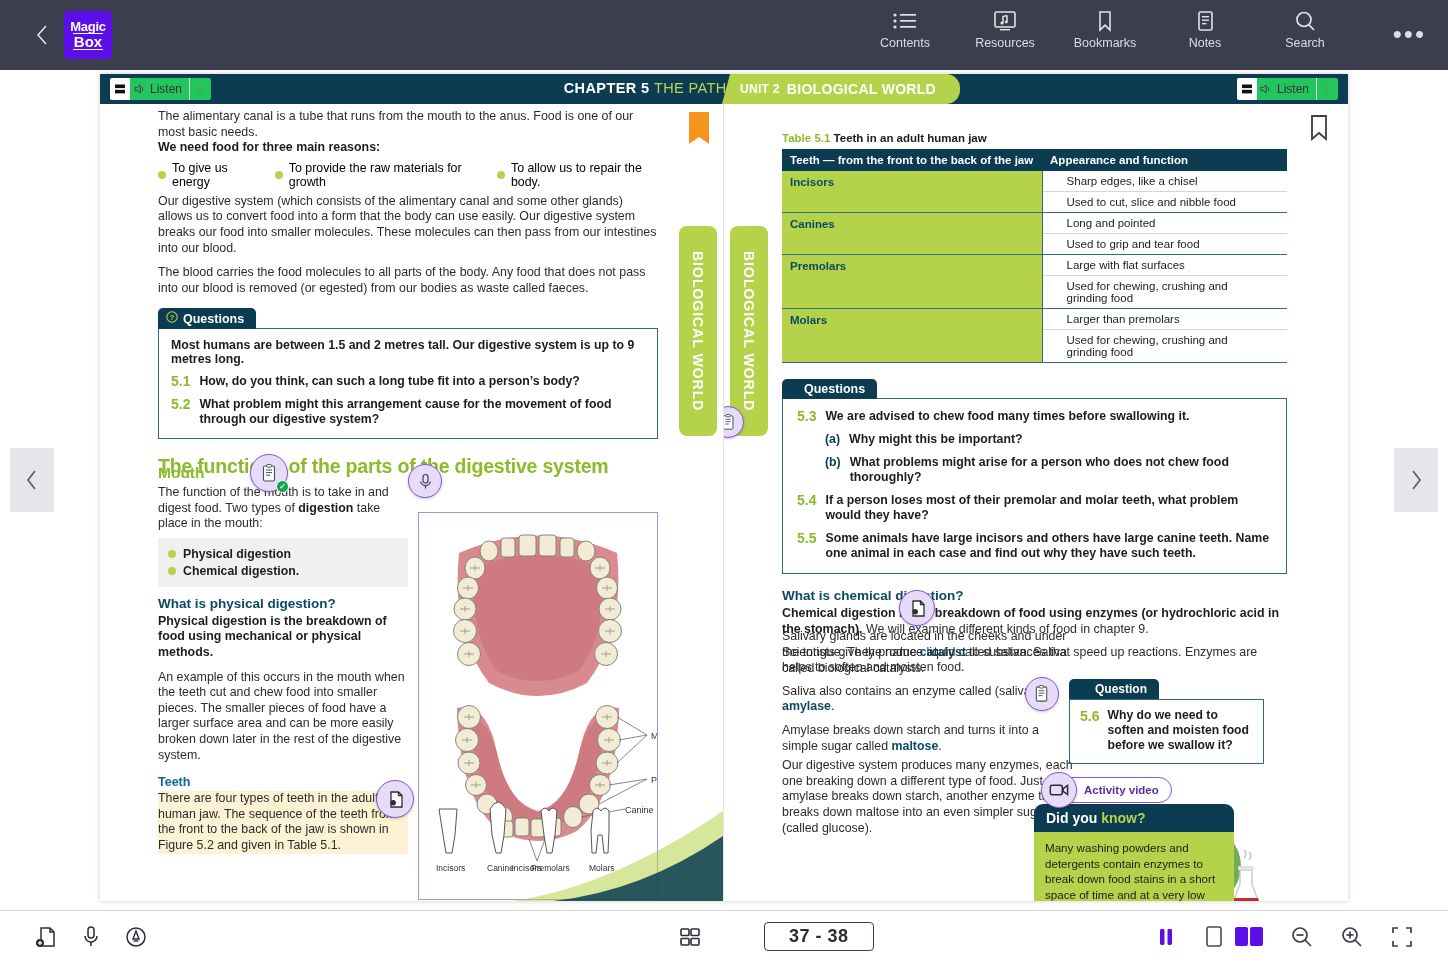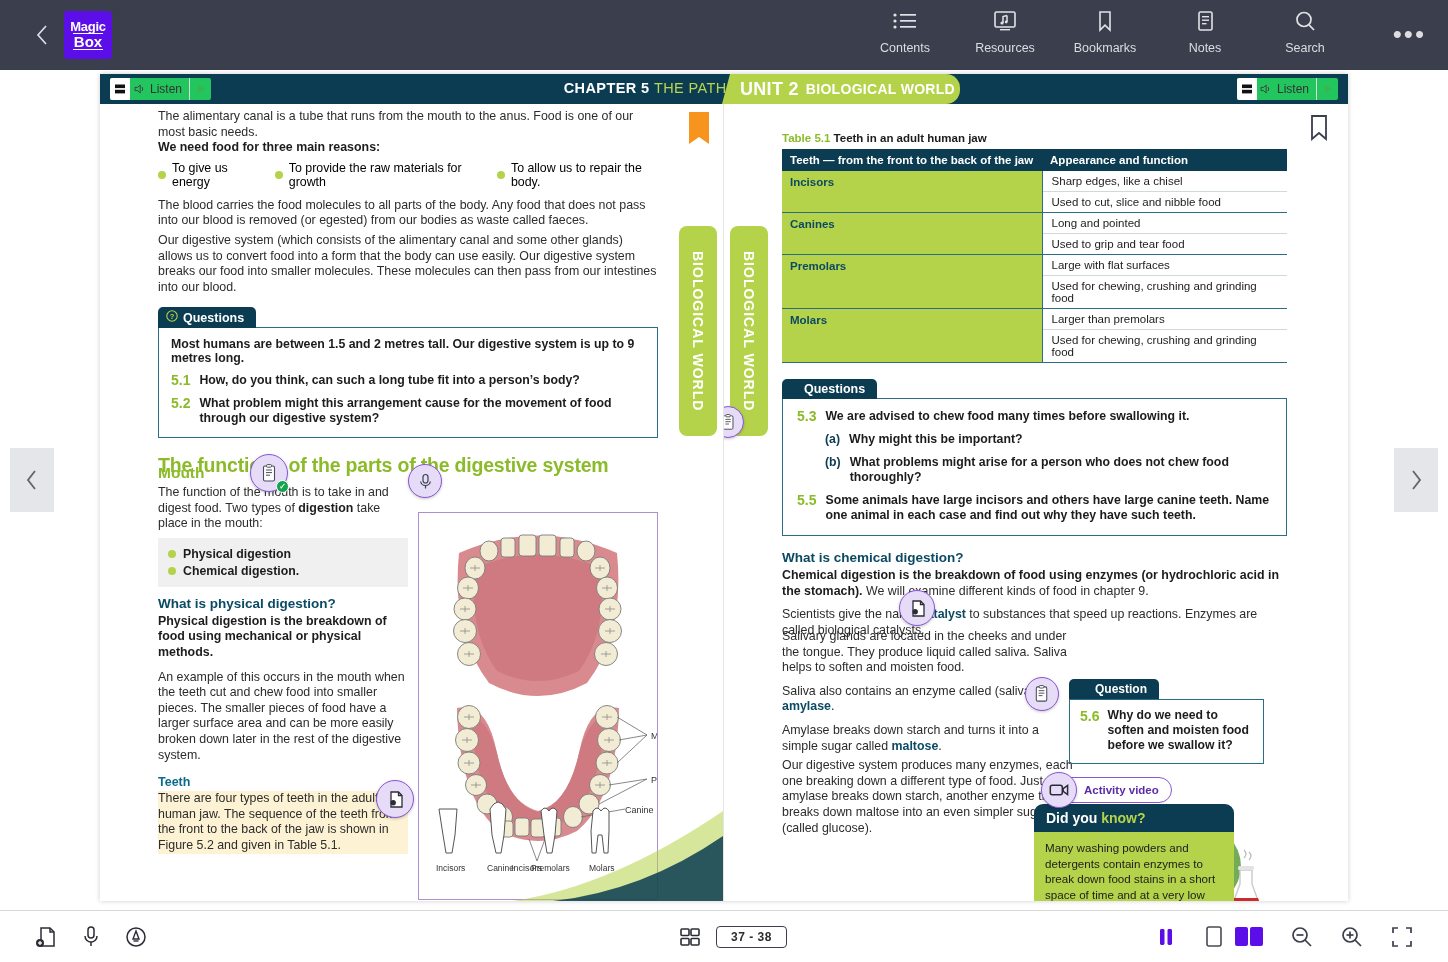--- a/index.html
+++ b/index.html
@@ -25,21 +25,21 @@
     width: 48px; height: 48px; background: #5b0ee8; border-radius: 3px;
     display: flex; flex-direction: column; align-items: center; justify-content: center;
     margin-left: 4px; position: relative;
   }
   .logo .l1 { color:#fff; font-size: 13px; font-weight: bold; line-height: 13px; letter-spacing:-0.3px;}
   .logo .l2 { color:#fff; font-size: 15px; font-weight: bold; line-height: 15px; border:1.5px solid #fff; border-left:none;border-right:none; padding:0 1px;}
   .logo .tm { position:absolute; top:-3px; right:-7px; color:#3b3e4c; font-size:8px;}
 
   .topnav { position:absolute; left: 855px; top: 6px; display:flex; gap: 0px;}
   .topnav-item {
-    width: 100px; display:flex; flex-direction:column; align-items:center; gap:5px;
+    width: 100px; display:flex; flex-direction:column; align-items:center; 
     cursor:pointer; padding-top: 4px;
   }
   .topnav-item .lbl { color:#dcdde2; font-size:12.5px; }
   .dots {
     position:absolute; right: 22px; top: 22px; color:#dcdde2; font-size:26px; letter-spacing:2px;
     cursor:pointer; line-height:24px;
   }
 
   
   .viewer {
@@ -74,21 +74,21 @@
     font-size:14.5px; font-weight:bold; letter-spacing:.4px;
   }
   .chapline .c1 { color:#ffffff; }
   .chapline .c2 { color:#b9d44f; font-weight:normal; }
   .unit-tab {
     position:absolute; top:0; left:622px; width:238px; height:30px;
     background:#b5d34a; display:flex; align-items:center; padding-left:18px; gap:7px;
     clip-path: polygon(8px 0, 100% 0, 100% 100%, 0 100%);
     border-top-right-radius: 14px; border-bottom-right-radius: 14px;
   }
-  .unit-tab .u1 { color:#fff; font-size:18px; font-weight:bold; letter-spacing:.3px;}
+  .unit-tab .u1 { color:#fff; font-size:12px; font-weight:bold; letter-spacing:.3px;}
   .unit-tab .u2 { color:#fff; font-size:14px; font-weight:bold; letter-spacing:.3px;}
 
   .pages { position:absolute; top:30px; left:0; width:1248px; height:797px; display:flex; }
   .page { width:624px; height:797px; position:relative; background:#fff; overflow:hidden; }
   .page.left { border-right:1px solid #e5e5e5; }
 
   
   .vtab {
     position:absolute; width:38px; height:210px; background:#b5d34a;
     border-radius:8px; display:flex; align-items:center; justify-content:center;
@@ -138,21 +138,21 @@
   table.t51 { border-collapse:collapse; width:100%; font-size:11.5px; }
   table.t51 th {
     background:#0b3c52; color:#fff; text-align:left; font-size:11.5px;
     padding:5px 8px; font-weight:bold;
   }
   table.t51 td.cat {
     background:#b5d34a; color:#0b4a63; font-weight:bold; padding:5px 8px;
     vertical-align:top; width:51.5%; border-bottom:1px solid #2a6d85;
   }
   table.t51 td.desc { padding:0; vertical-align:top; border-bottom:1px solid #2a6d85; border-left:1px solid #2a6d85;}
-  table.t51 td.desc div { padding:4px 9px; color:#1c1c1c; }
+  table.t51 td.desc div { padding:4px 24px; color:#1c1c1c; }
   table.t51 td.desc div:first-child { border-bottom:1px solid #cfd8dd; }
 
   
   .cbtn {
     position:absolute; border-radius:50%; background:#e6dcf7; border:1.5px solid #8b55d6;
     display:flex; align-items:center; justify-content:center; cursor:pointer; z-index:5;
     box-shadow:0 1px 3px rgba(0,0,0,.22);
   }
   .cbadge {
     position:absolute; right:-2px; bottom:-2px; width:13px;height:13px;border-radius:50%;
@@ -181,22 +181,22 @@
   .eq { display:inline-flex; align-items:flex-end; gap:0px; font-size:12.5px; font-weight:bold; color:#0b4a63;}
 
   
   .bottombar {
     position:absolute; bottom:0; left:0; width:1448px; height:52px; background:#fff;
     border-top:1px solid #d8d8d8; display:flex; align-items:center;
   }
   .bb-left { position:absolute; left:34px; display:flex; gap:22px; align-items:center; }
   .bb-center { position:absolute; left:678px; display:flex; gap:14px; align-items:center; }
   .pagebox {
-    border:1.5px solid #3b3e4c; border-radius:4px; padding:3px 14px; font-size:12px;
-    font-weight:bold; color:#2c2c2c; letter-spacing:.5px;
+    border:1.5px solid #3b3e4c; border-radius:4px; padding:3px 24px; font-size:18px;
+    font-weight:bold; color:#2c2c2c; letter-spacing:.5px;margin-left:48px;
   }
   .bb-right { position:absolute; right:34px; display:flex; gap:26px; align-items:center; }
   .icon-btn { cursor:pointer; display:flex; align-items:center; justify-content:center; }
 </style>
 </head>
 <body>
 
 <div class="topbar">
   <div class="back-chevron">
     <svg width="14" height="24" viewBox="0 0 14 24">
@@ -356,22 +356,22 @@
               </div>
             <div class="bullet">
                 <span class="dot"></span>
                 <span>To provide the raw materials for growth</span>
               </div>
             <div class="bullet">
                 <span class="dot"></span>
                 <span>To allow us to repair the body.</span>
               </div>
           </div>
+          <div class="p" style="margin-top:4px;">Our digestive system (which consists of the alimentary canal and some other glands) allows us to convert food into a form that the body can use easily. Our digestive system breaks our food into smaller molecules. These molecules can then pass from our intestines into our blood.</div>
           <div class="p" style="margin-top:9px;">The blood carries the food molecules to all parts of the body. Any food that does not pass into our blood is removed (or egested) from our bodies as waste called faeces.</div>
-          <div class="p" style="margin-top:4px;">Our digestive system (which consists of the alimentary canal and some other glands) allows us to convert food into a form that the body can use easily. Our digestive system breaks our food into smaller molecules. These molecules can then pass from our intestines into our blood.</div>
 
           <div class="qbox-wrap" style="margin-top:12px;">
             <div class="qtab">
               <span>
                 <svg width="12" height="12" viewBox="0 0 12 12">
                     <circle cx="6" cy="6" r="5.2" fill="none" stroke="#b5d34a" stroke-width="1.1"></circle>
                     <text x="6" y="9" font-size="7.5" fill="#b5d34a" text-anchor="middle" font-family="Liberation Sans">?</text>
                   </svg>
               </span>
               <span>Questions</span>
@@ -608,20 +608,24 @@
               </div>
               <div class="qrow" style="margin-left:28px;">
                 <span class="qsub">(a)</span>
                 <span>Why might this be important?</span>
               </div>
               <div class="qrow" style="margin-left:28px;">
                 <span class="qsub">(b)</span>
                 <span>What problems might arise for a person who does not chew food thoroughly?</span>
               </div>
               <div class="qrow">
+                <span class="qnum">5.4</span>
+                <span>If a person loses most of their premolar and molar teeth, what problem would they have?</span>
+              </div>
+              <div class="qrow">
                 <span class="qnum">5.5</span>
                 <span>Some animals have large incisors and others have large canine teeth. Name one animal in each case and find out why they have such teeth.</span>
               </div>
             </div>
           </div>
 
           <div class="h-blue" style="margin-top:14px;">What is chemical digestion?</div>
           <div class="p" style="margin-top:3px;"><b>Chemical digestion is the breakdown of food using enzymes (or hydrochloric acid in the stomach).</b><span> We will examine different kinds of food in chapter 9.</span></div>
           <div class="p" style="margin-top:8px;"><span>Scientists give the name </span><b style="color:#0b4a63;">catalyst</b><span> to substances that speed up reactions. Enzymes are called biological catalysts.</span></div>
         </div>

